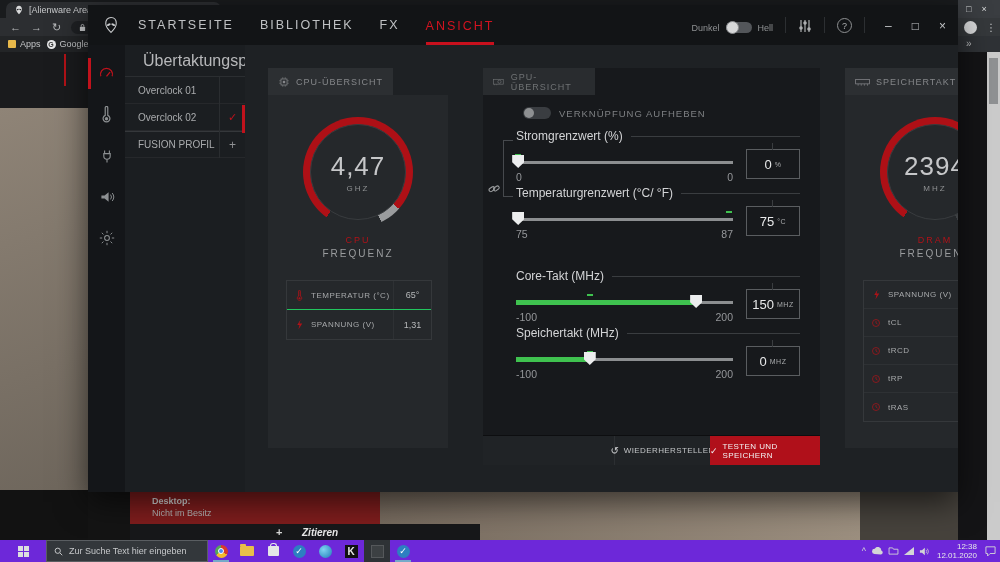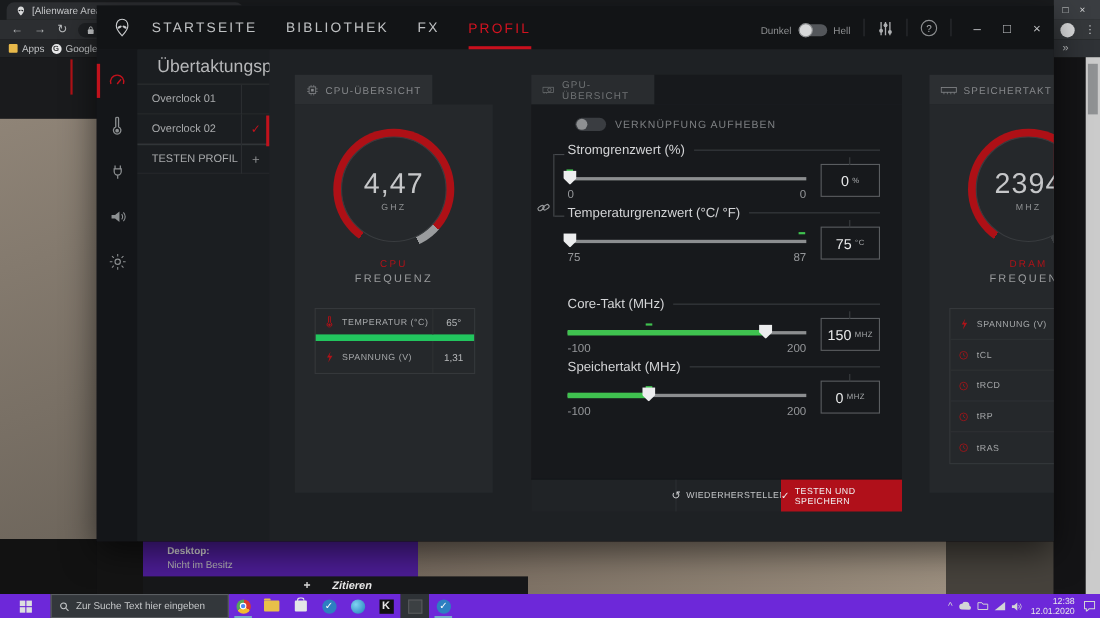--- a/index.html
+++ b/index.html
@@ -19,21 +19,21 @@
   .b-bm{display:flex;align-items:center;gap:4px;font-size:9px;color:#c2c4c6;}
   .grid9{width:8px;height:8px;background:
     linear-gradient(#e8b94a,#e8b94a);display:inline-block;border-radius:1px;}
   .gDot{width:9px;height:9px;border-radius:50%;background:#e8e9ea;color:#333;font-size:7px;line-height:9px;text-align:center;font-weight:bold;}
   .bm-red{width:8px;height:8px;background:#c24632;border-radius:1px;}
   .b-left-dark{left:0;top:52px;width:88px;height:56px;background:#1a1b1d;}
   .b-redline{left:64px;top:54px;width:2px;height:32px;background:#b31217;}
   .b-left-img{left:0;top:108px;width:88px;height:382px;background:linear-gradient(160deg,#8f8477,#6e665c);}
   .b-left-bot{left:0;top:490px;width:88px;height:50px;background:#121212;}
   .b-bottom{left:88px;top:492px;width:870px;height:48px;background:#141414;overflow:hidden;}
-  .bb-panel{left:42px;top:0;width:250px;height:33px;background:#4c1d95;padding:4px 0 0 22px;}
+  .bb-panel{left:42px;top:0;width:250px;height:33px;background:#7f1d1d;padding:4px 0 0 22px;}
   .bb-panel .l1{font-size:9px;color:#d2d2d2;font-weight:bold;}
   .bb-panel .l2{font-size:9px;color:#b5b5b5;margin-top:2px;}
   .bb-img{left:292px;top:0;width:480px;height:48px;background:linear-gradient(90deg,#776b5f,#9c8f7f);}
   .bb-img2{left:772px;top:0;width:98px;height:48px;background:#46423c;}
   .bb-bar{left:42px;top:32px;width:350px;height:16px;background:#17181a;display:flex;align-items:center;}
   .bb-plus{position:absolute;left:146px;color:#d8d8d8;font-size:11px;font-weight:bold;}
   .bb-cite{position:absolute;left:172px;color:#e8e8e8;font-size:10px;font-weight:bold;font-style:italic;}
   .b-right{left:958px;top:0;width:42px;height:562px;background:#141416;}
   .br-top{left:0;top:0;width:42px;height:18px;background:#3a3d41;display:flex;align-items:center;gap:10px;padding-left:8px;color:#d8dadb;font-size:9px;}
   .br-row2{left:0;top:18px;width:42px;height:18px;background:#35383b;display:flex;align-items:center;gap:9px;padding-left:6px;}
@@ -108,21 +108,21 @@
 
   .panel-cpu{left:23px;width:180px;}
   .panel-cpu .pbody{height:353px;}
   .gaugewrap{position:absolute;left:35px;top:22px;width:110px;height:110px;border-radius:50%;}
   .gauge-in{position:absolute;inset:7px;border-radius:50%;background:#25282b;border:1px solid #393c3f;display:flex;flex-direction:column;align-items:center;justify-content:center;}
   .g-val{font-size:26px;font-weight:300;color:#c6c7c9;letter-spacing:1px;}
   .g-unit{font-size:8px;letter-spacing:2px;color:#8f9193;margin-top:2px;}
   .g-red{position:absolute;left:0;right:0;top:140px;text-align:center;font-size:9px;letter-spacing:2px;color:#b01218;}
   .g-sub{position:absolute;left:0;right:0;top:153px;text-align:center;font-size:10px;letter-spacing:2px;color:#9a9c9e;}
   .stats{position:absolute;left:18px;right:16px;top:185px;border:1px solid #35383b;}
-  .st-row{height:29px;display:flex;align-items:center;border-bottom:6px solid #22c55e;}
+  .st-row{height:29px;display:flex;align-items:center;border-bottom:1px solid #22c55e;}
   .st-row:last-child{border-bottom:none;}
   .st-ic{width:24px;display:flex;justify-content:center;}
   .st-lb{flex:1;font-size:8px;letter-spacing:.5px;color:#a7a9ab;}
   .st-val{width:38px;border-left:1px solid #2e3134;align-self:stretch;display:flex;align-items:center;justify-content:center;font-size:9px;color:#b7b9bb;}
 
   .panel-center{left:238px;width:337px;}
   .tab-gpu{width:112px;background:#292c2f;color:#6f7274;}
   .tab-adv{width:180px;background:#17191c;color:#d4d5d7;}
   .tabrest{flex:1;background:#17191c;}
   .cbody{background:#17191c;height:340px;position:relative;}
@@ -239,21 +239,21 @@
     <div class="titlebar">
       <svg class="tb-logo" width="18" height="18" viewBox="0 0 24 24">
           <path d="M12 2c4.4 0 7 3.4 7 8 0 5-4.2 9-7 12-2.8-3-7-7-7-12 0-4.6 2.6-8 7-8z" fill="none" stroke="#c9cbcd" stroke-width="1.4"></path>
           <ellipse cx="9" cy="11.5" rx="2.8" ry="1.4" transform="rotate(-28 9 11.5)" fill="#c9cbcd"></ellipse>
           <ellipse cx="15" cy="11.5" rx="2.8" ry="1.4" transform="rotate(28 15 11.5)" fill="#c9cbcd"></ellipse>
         </svg>
       <div class="nav">
         <span class="nav-item">STARTSEITE</span>
         <span class="nav-item">BIBLIOTHEK</span>
         <span class="nav-item">FX</span>
-        <span class="nav-item active">PROFIL</span>
+        <span class="nav-item active">ANSICHT</span>
       </div>
       <div class="tb-right">
         <div class="theme">
           <span>Dunkel</span>
           <span class="pill">
               <i class="knob"></i>
             </span>
           <span>Hell</span>
         </div>
         <span class="vdiv"></span>
@@ -335,21 +335,21 @@
           <span class="pr-name">Overclock 01</span>
           <span class="pr-cell"></span>
         </div>
         <div class="pr-row">
           <span class="pr-name">Overclock 02</span>
           <span class="pr-cell">
               <span class="pr-check">✓</span>
             </span>
         </div>
         <div class="pr-row pr-new">
-          <span class="pr-name">TESTEN PROFIL</span>
+          <span class="pr-name">FUSION PROFIL</span>
           <span class="pr-cell">
               <span class="pr-plus">+</span>
             </span>
         </div>
         <div class="pr-selbar"></div>
       </div>
 
       <div class="content">
 
         <div class="panel panel-cpu">

